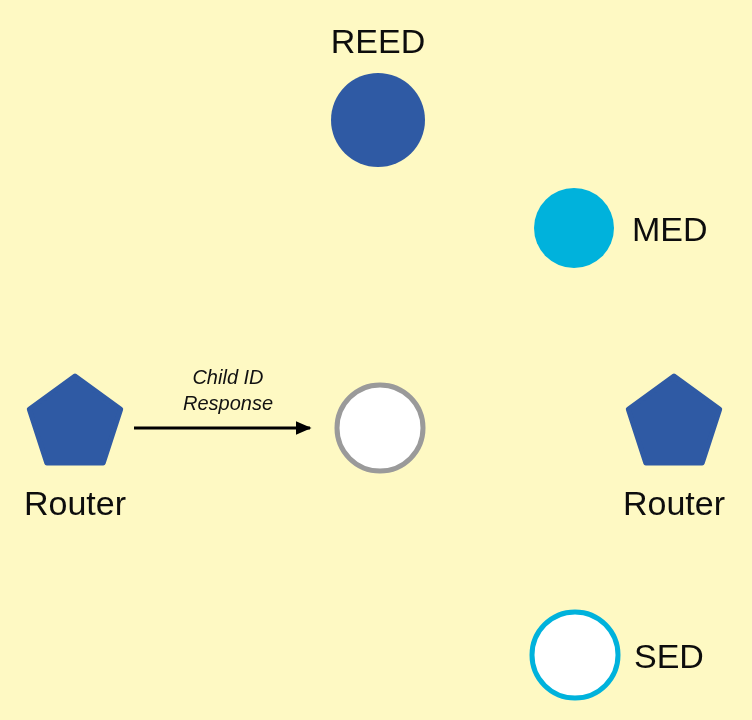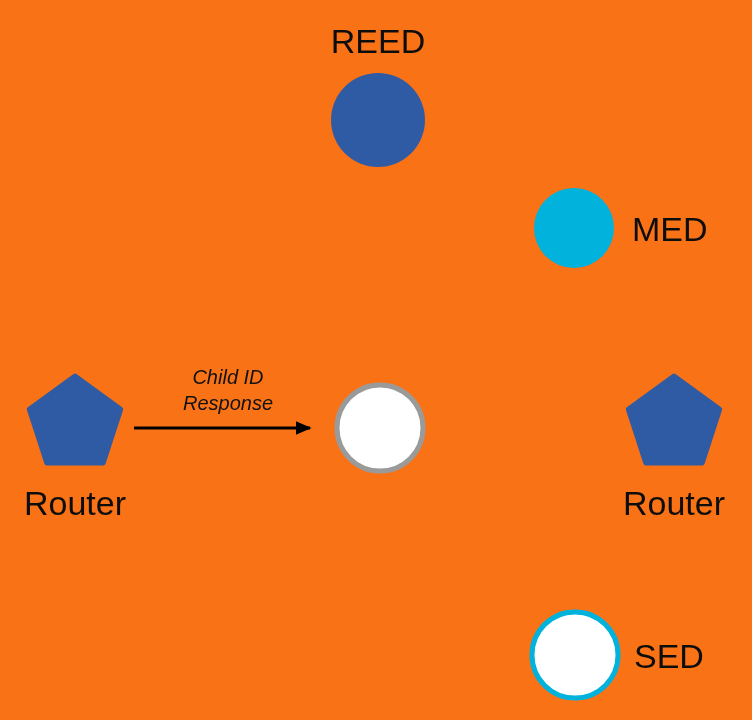--- a/index.html
+++ b/index.html
@@ -8,21 +8,21 @@
     padding: 0;
     background: #ffffff;
   }
   body {
     font-family: "Liberation Sans", sans-serif;
   }
   #canvas {
     position: relative;
     width: 752px;
     height: 720px;
-    background: #f97316;
+    background: #fef9c3;
     overflow: hidden;
   }
   #diagram-svg {
     position: absolute;
     top: 0;
     left: 0;
     width: 752px;
     height: 720px;
     display: block;
   }

